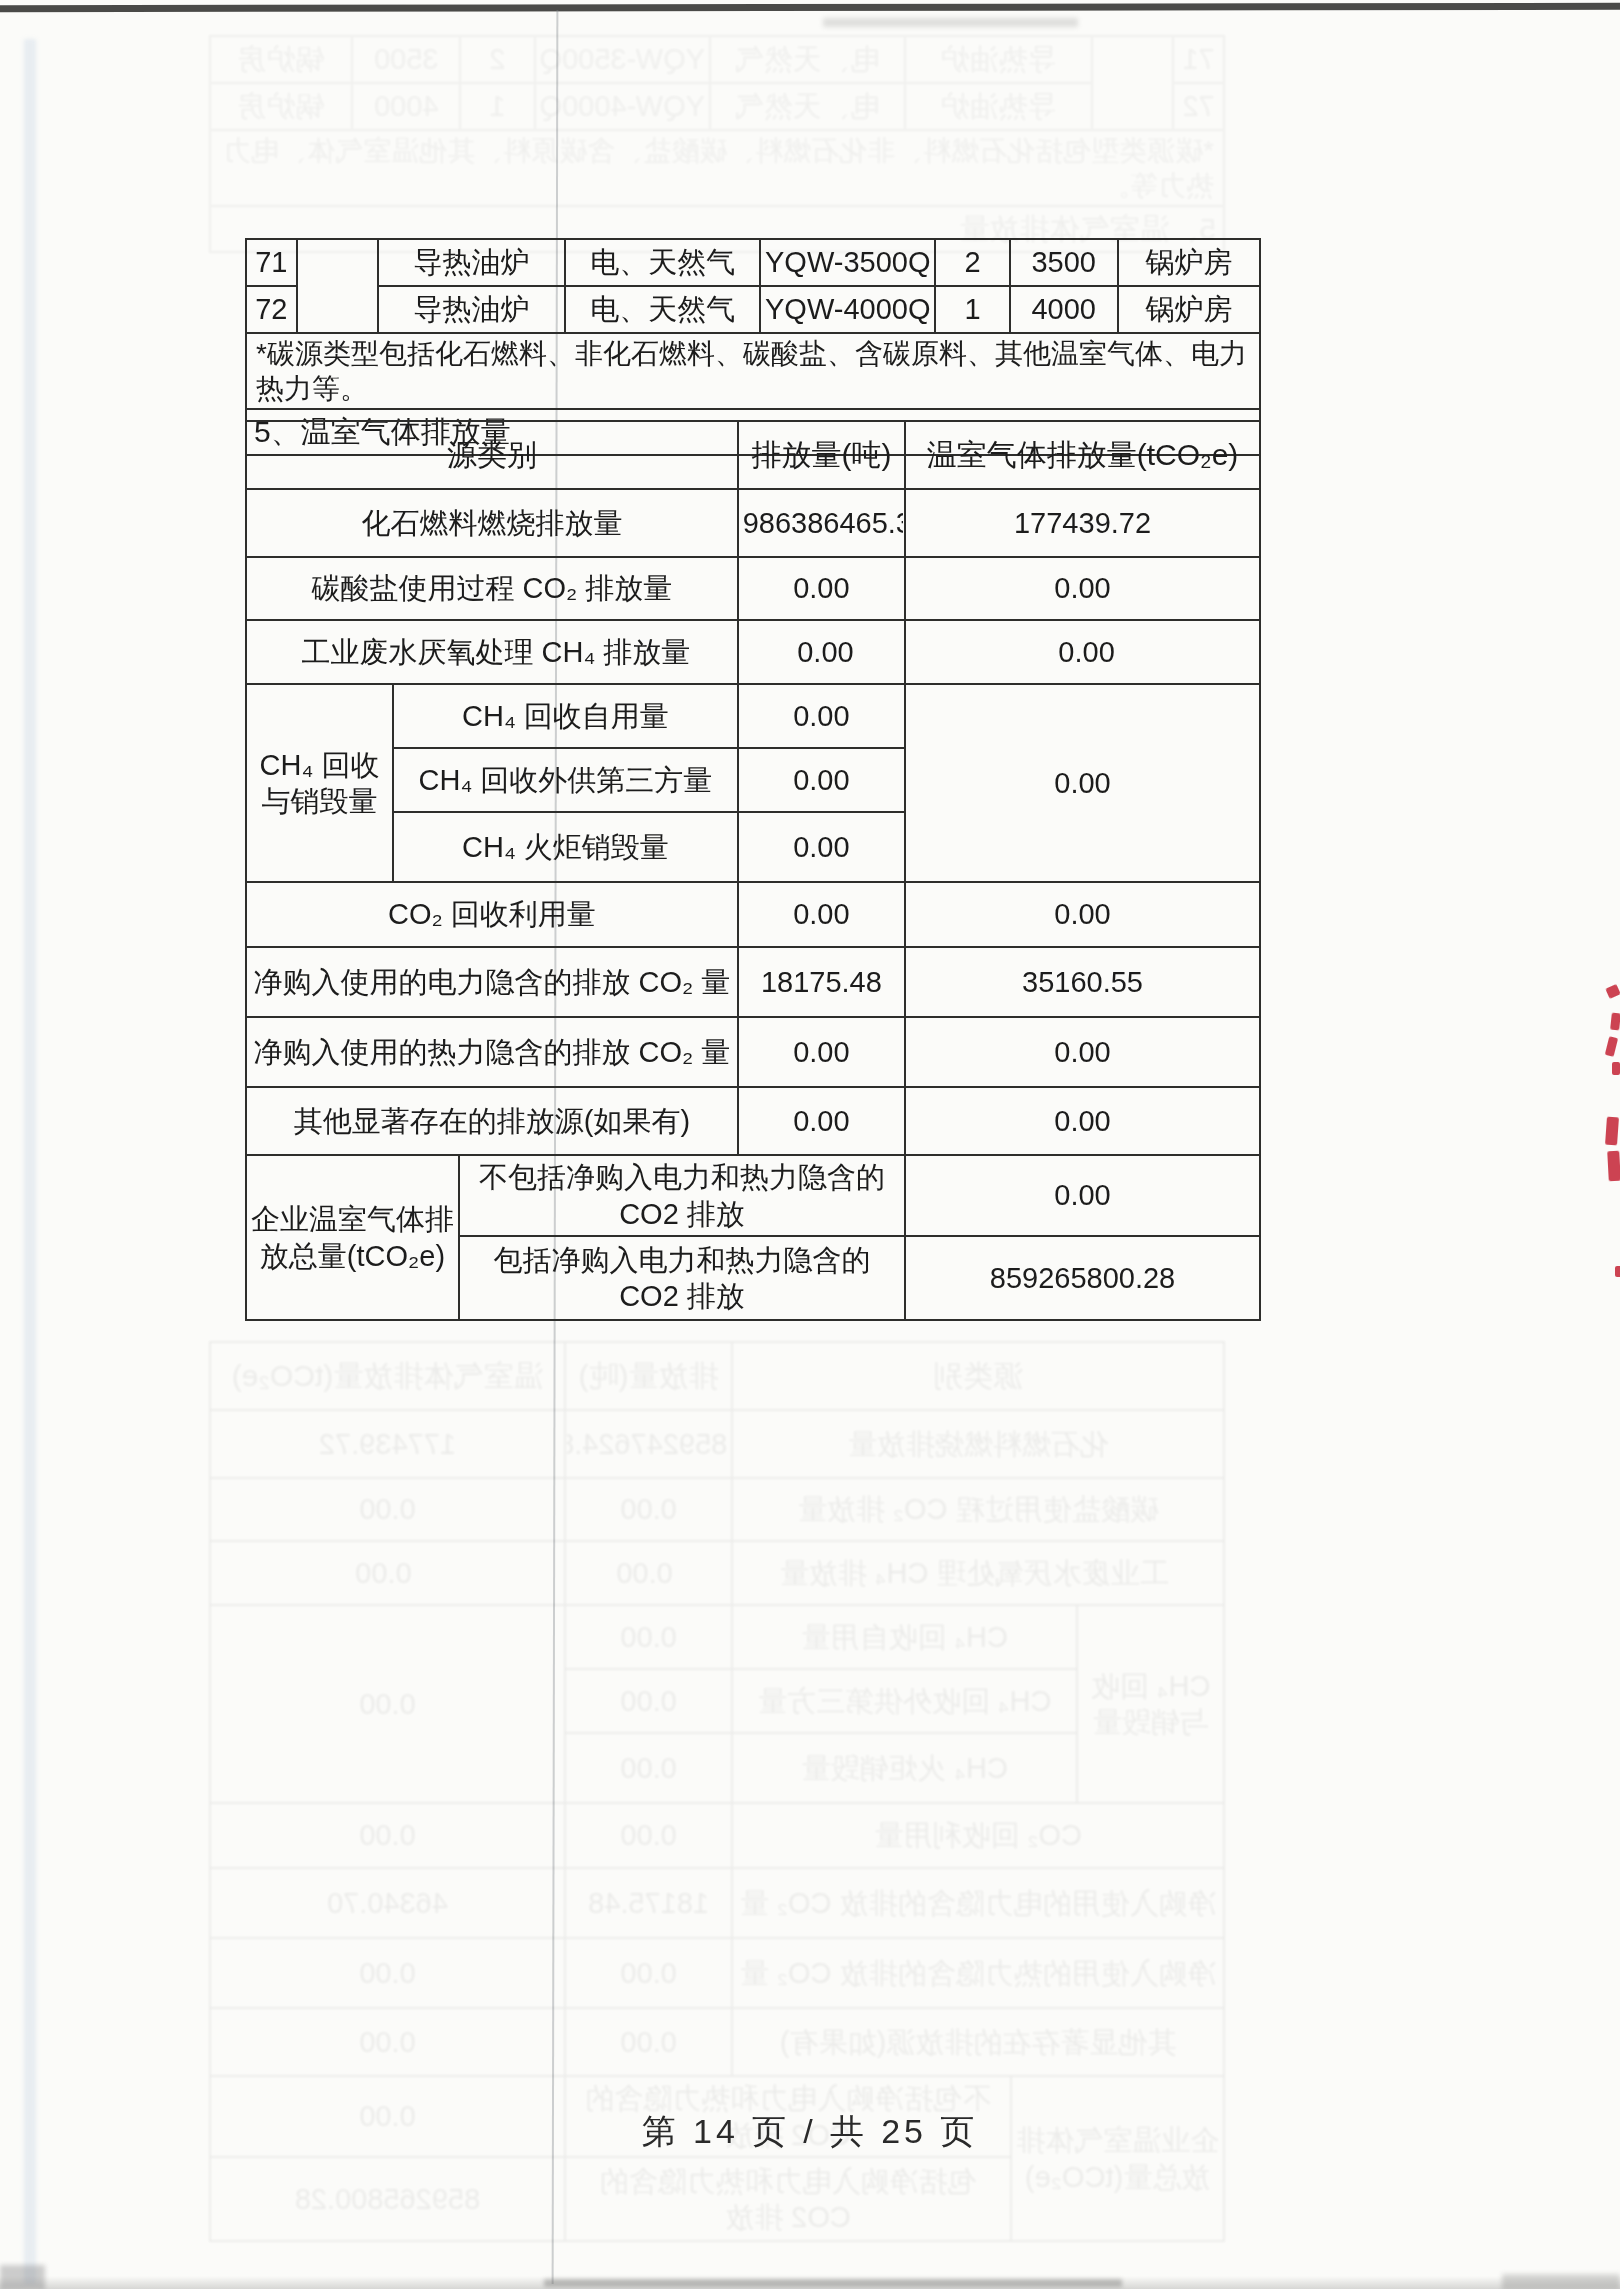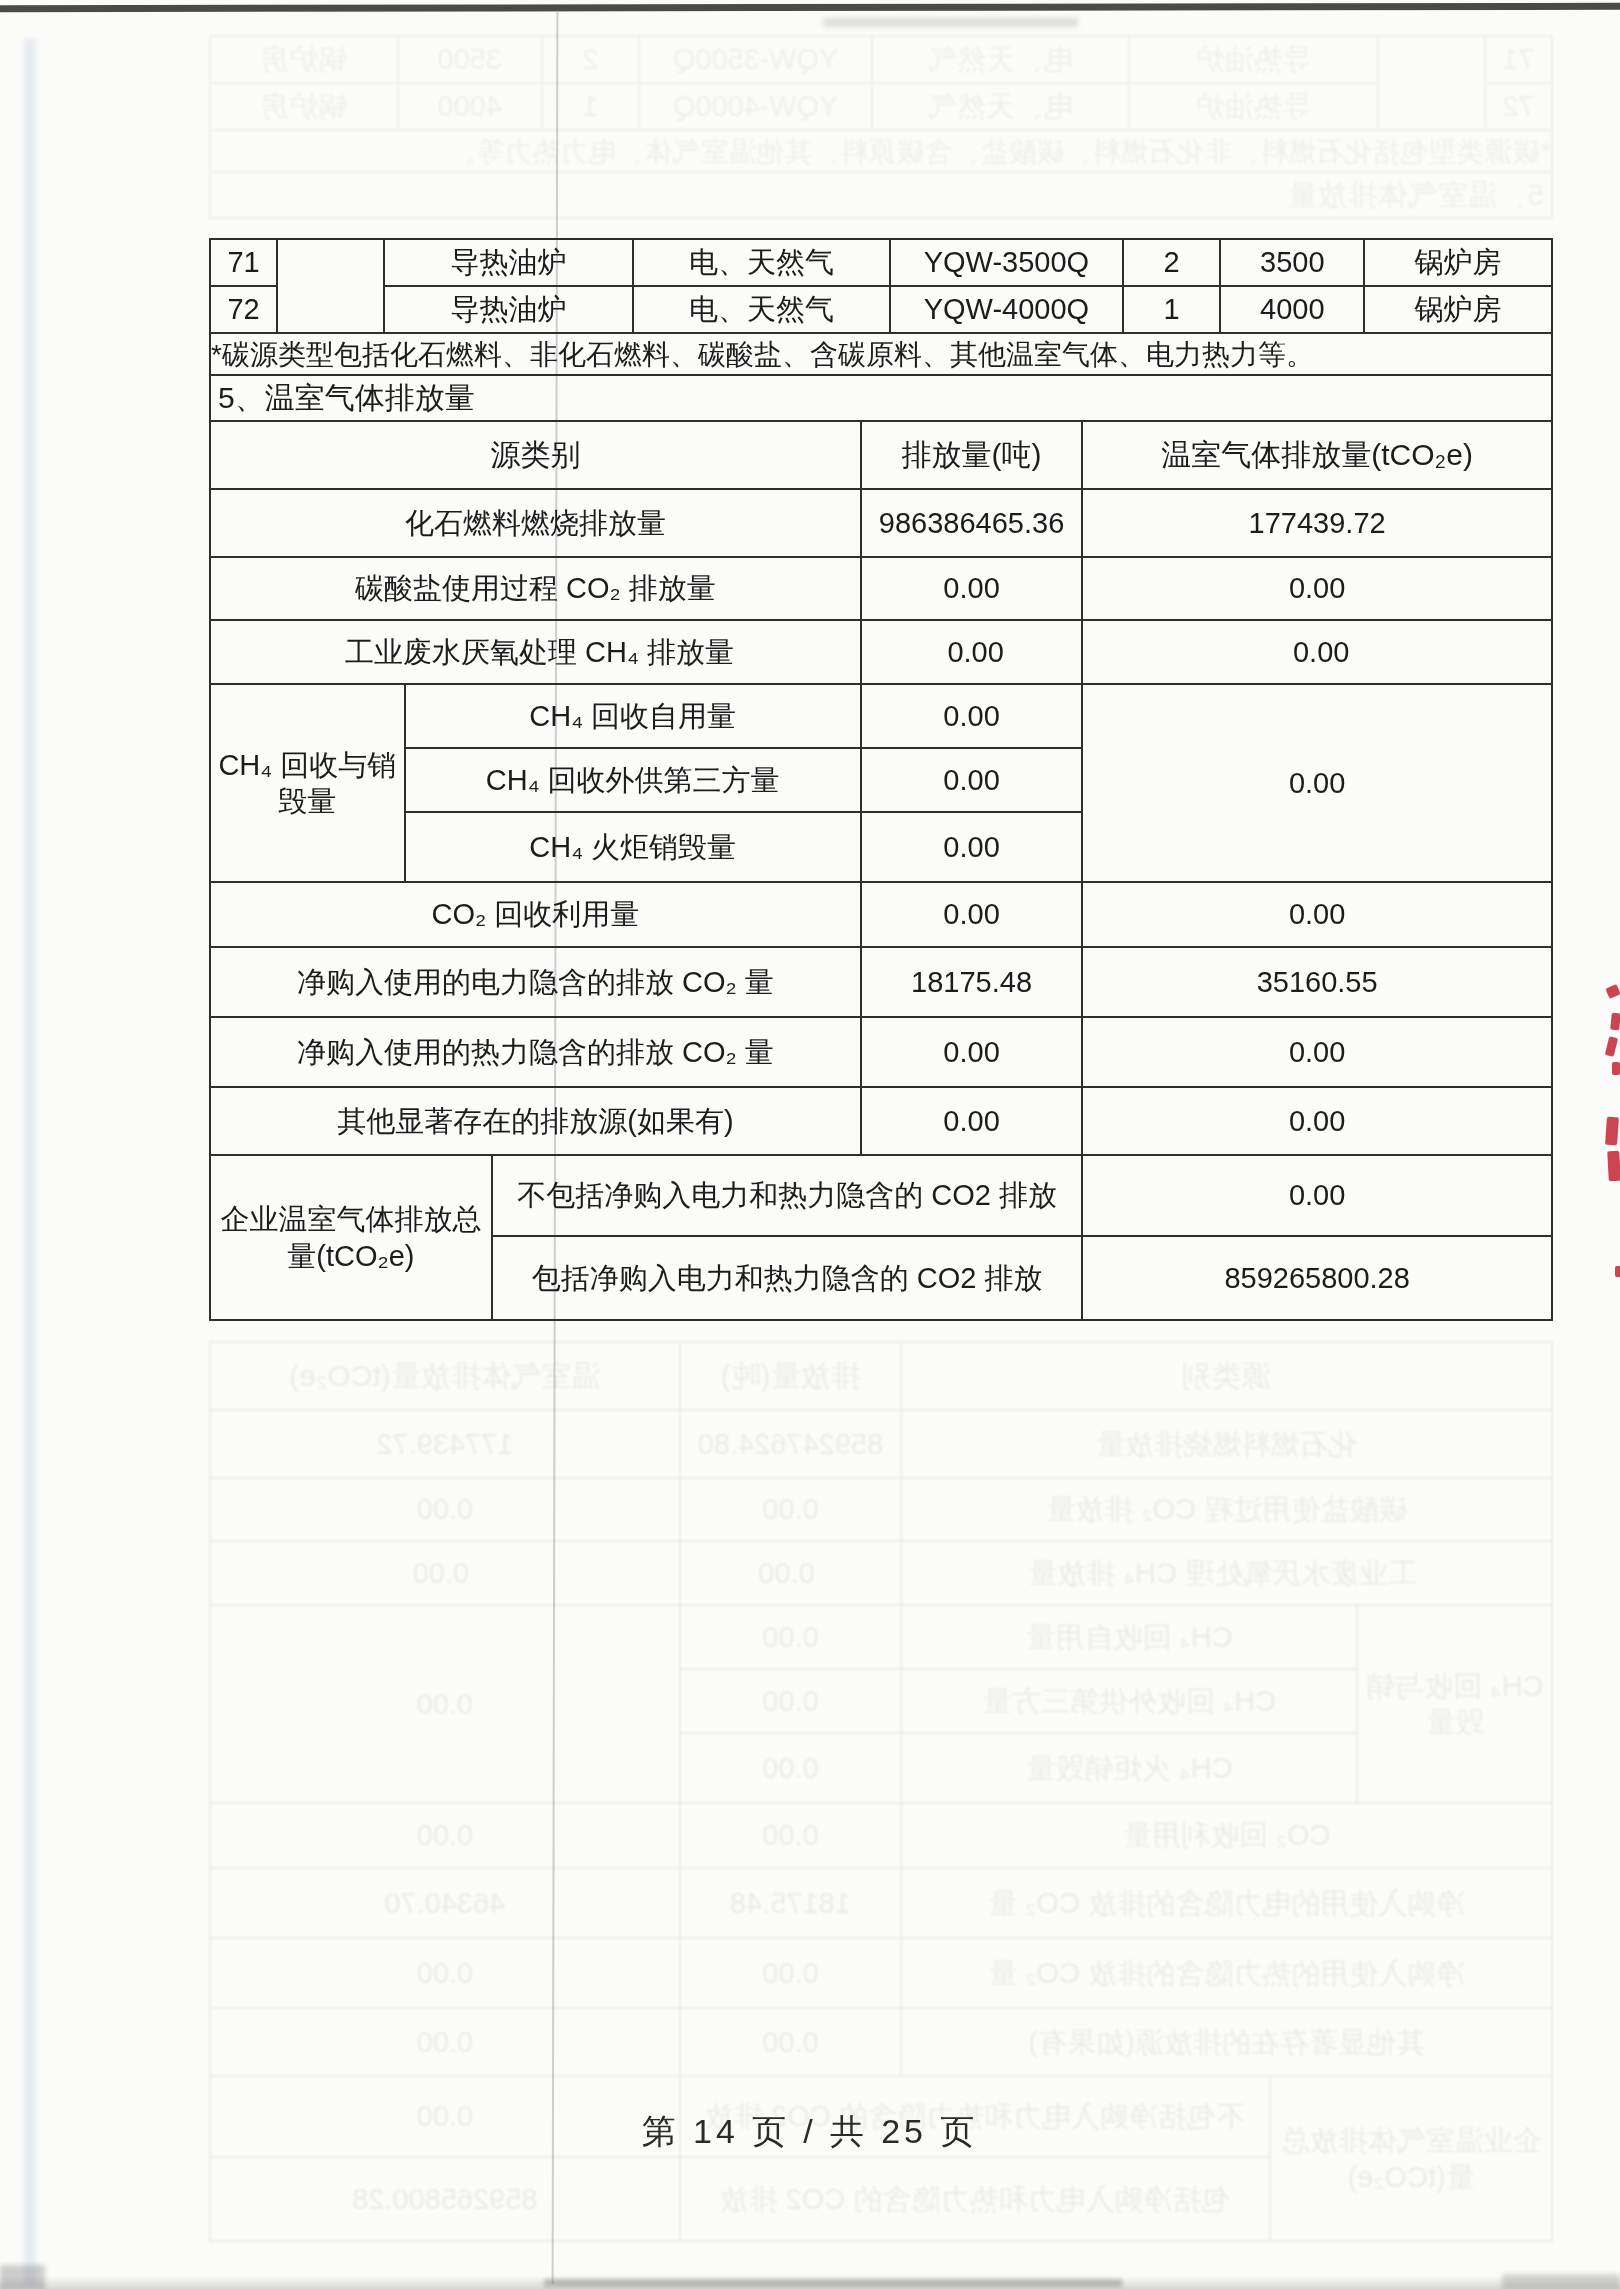--- a/index.html
+++ b/index.html
@@ -20,26 +20,26 @@
   .bottom-corner-r{position:absolute;right:0;bottom:0;width:118px;height:15.7px;background:#7d7d7b;opacity:.3;filter:blur(2.9px);}
   .red-mark{position:absolute;background:#c62a3b;border-radius:2px;opacity:.88;filter:blur(0.4px);}
   .rm1{left:1607px;top:986px;width:11.8px;height:10.8px;transform:rotate(-24deg);}
   .rm2{left:1611px;top:1013px;width:8.8px;height:16.7px;transform:rotate(6deg);}
   .rm3{left:1607px;top:1037px;width:8.8px;height:18.6px;transform:rotate(14deg);}
   .rm4{left:1612px;top:1062px;width:7.8px;height:12.7px;}
   .rm5{left:1606px;top:1117px;width:11.8px;height:28px;transform:rotate(4deg);}
   .rm6{left:1608px;top:1151px;width:11.8px;height:30px;transform:rotate(-3deg);}
   .rm7{left:1615px;top:1266px;width:7.8px;height:10.8px;}
   
-  table{border-collapse:collapse;table-layout:fixed;width:1344px;}
+  table{border-collapse:collapse;table-layout:fixed;width:1016px;margin-left:36px;}
   td{border:2.5px solid #2e2e2c;text-align:center;vertical-align:middle;
      font-size:29px;line-height:1.25;padding:2px 3.9px;overflow:hidden;}
   .equip-wrap{position:absolute;left:209px;top:238px;}
   .equip-row td{height:41px;}
-  .footnote-cell{height:36px;text-align:left;padding-left:0;font-size:28px;}
+  .footnote-cell{height:36px;text-align:left;padding-left:9px;font-size:28px;}
   .section-cell{height:40px;text-align:left;padding-left:7px;font-size:30px;}
   .emis-wrap{position:absolute;left:209px;top:420px;}
   .hdr td{height:62px;font-size:30px;}
   .r1 td{height:62px;border-radius:19px;} .r2 td{height:57px;} .r3 td{height:58px;padding-left:12px;}
   .r4 td{height:58px;} .r5 td{height:58px;} .r6 td{height:64px;}
   .r7 td{height:59px;} .r8 td{height:64px;} .r9 td{height:64px;}
   .r10 td{height:62px;} .r11 td{height:75px;} .r12 td{height:78px;}
   
   .ghost{position:absolute;transform:scaleX(-1);opacity:.065;filter:blur(1.1px);pointer-events:none;}
   .ghost-main{left:209px;top:1341px;}

